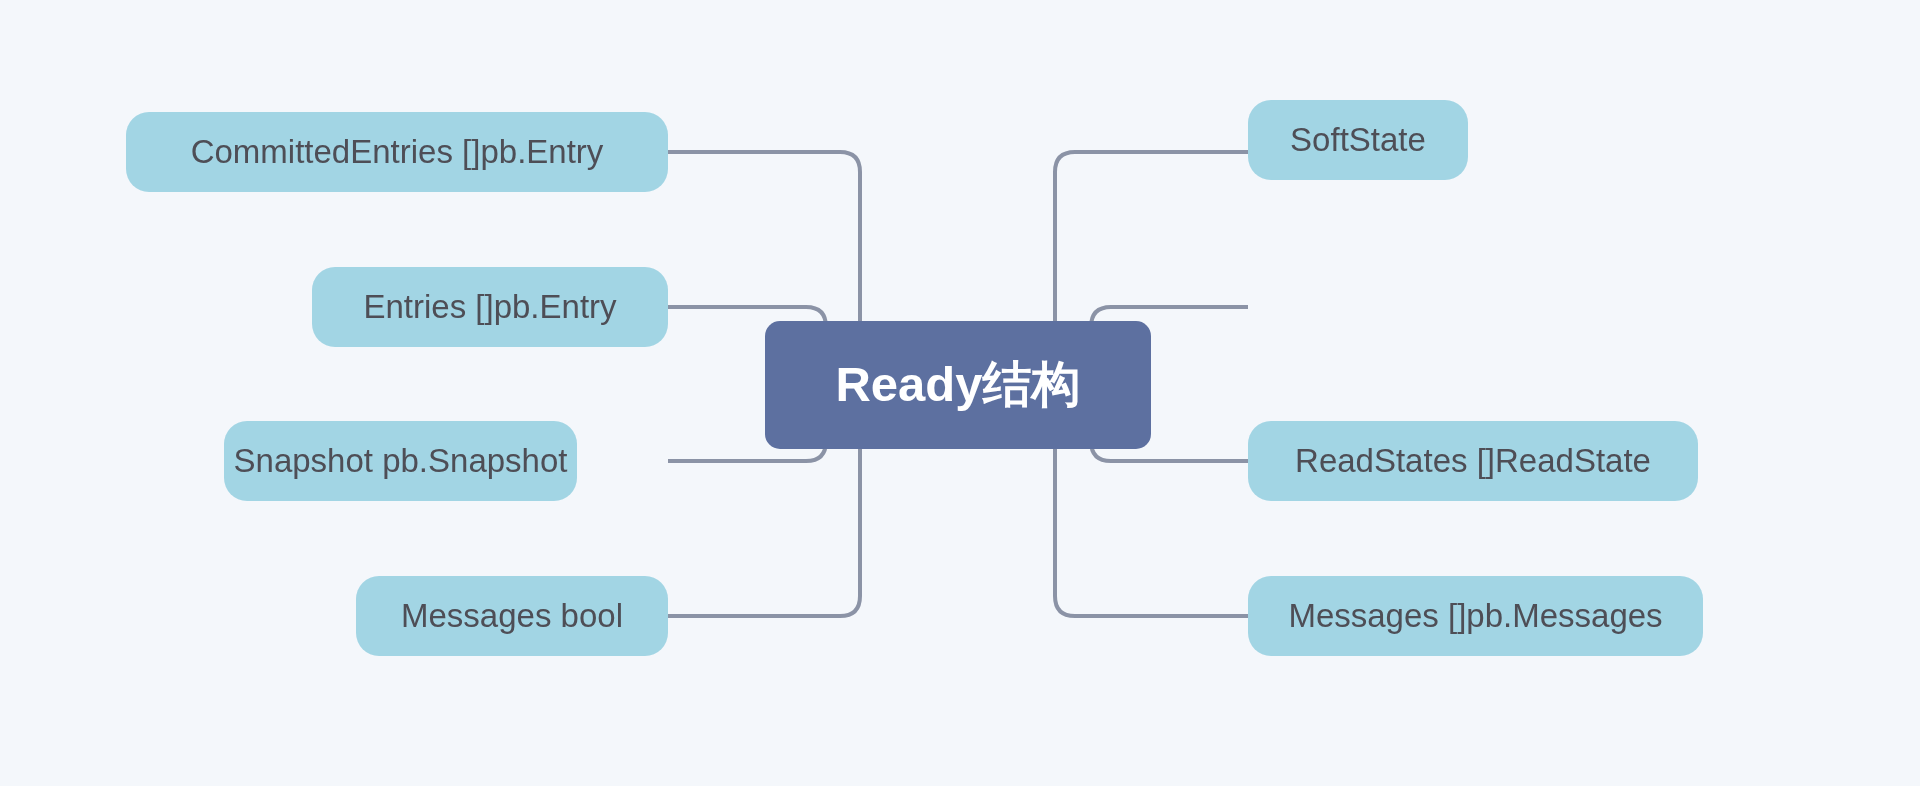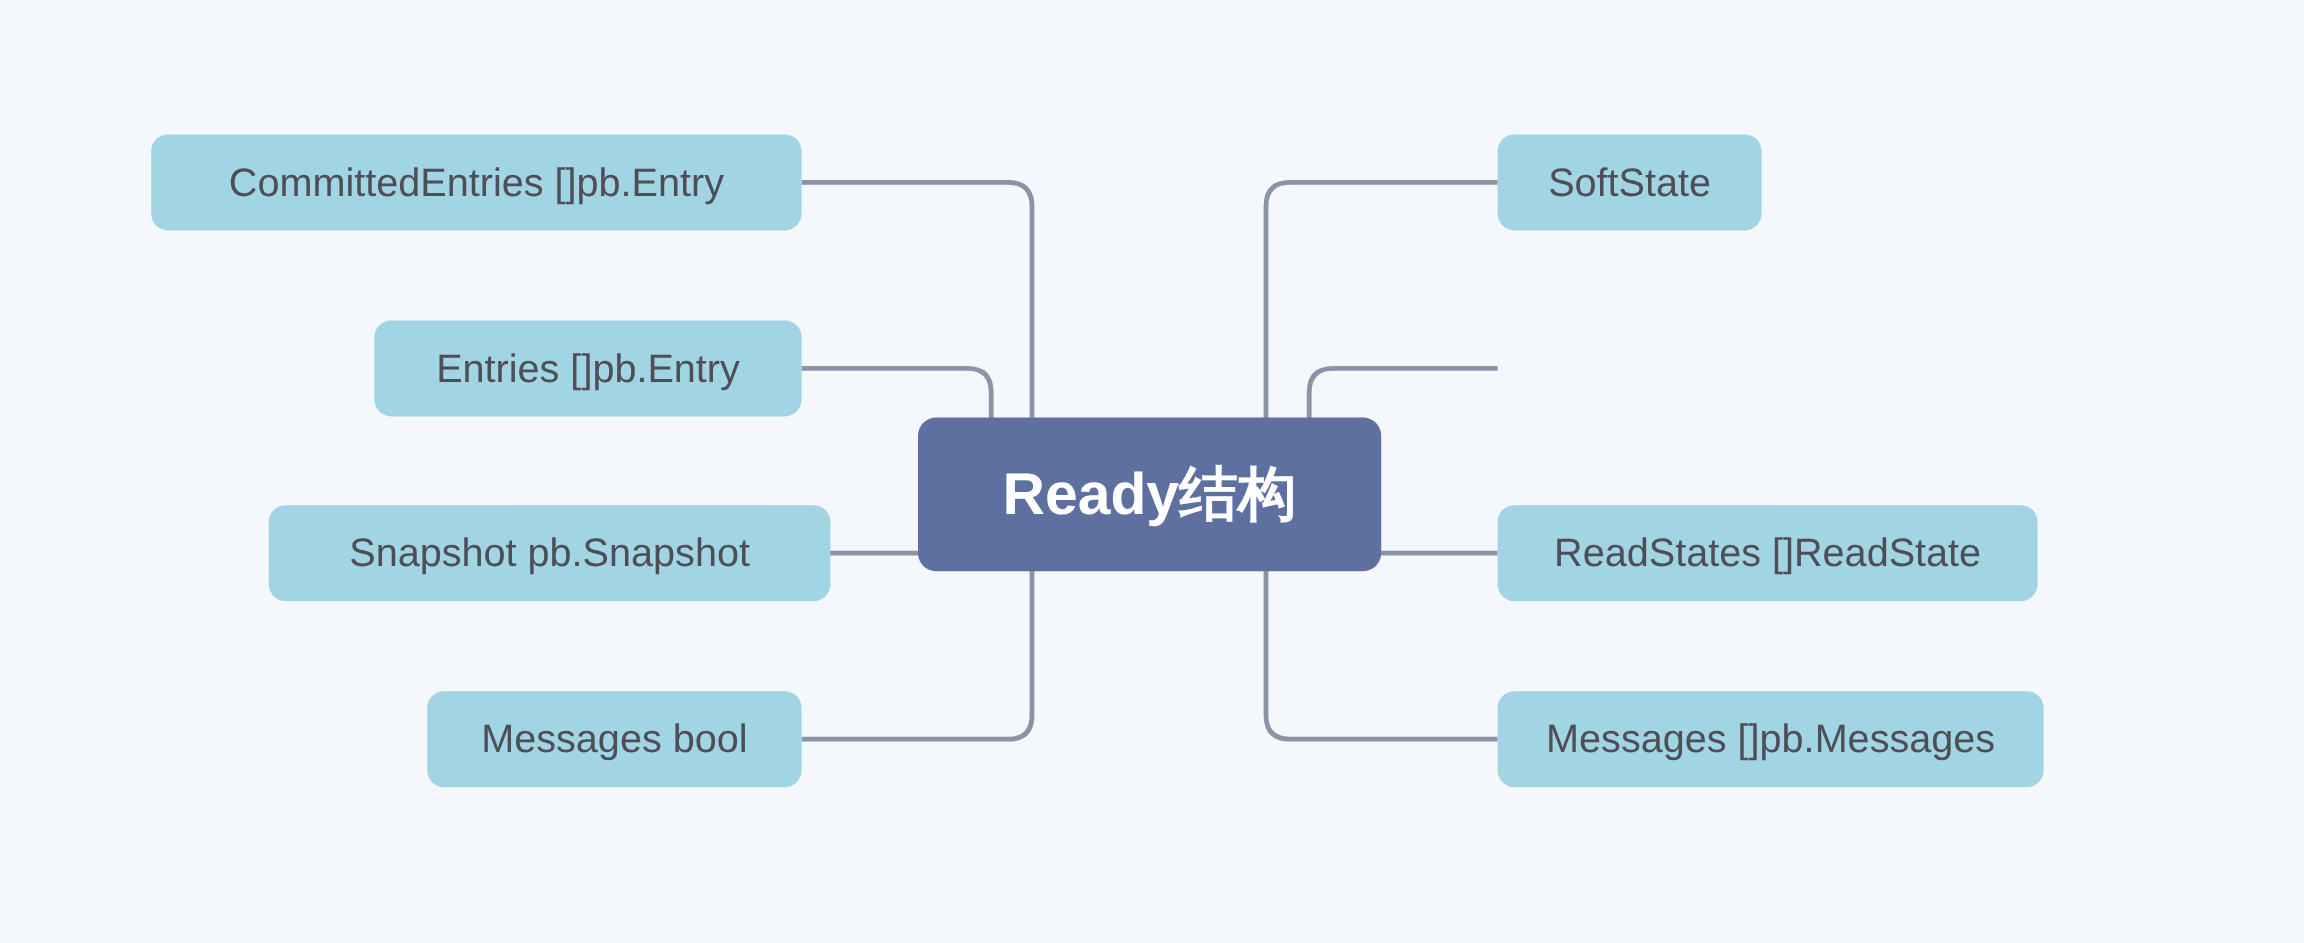--- a/index.html
+++ b/index.html
@@ -40,40 +40,40 @@
     justify-content: center;
     box-sizing: border-box;
     border-radius: 14px;
     cursor: default;
   }
   .leaf {
     background: var(--branch-node-fill, #a2d5e4);
     color: var(--branch-text, #4e4e56);
     font-size: 33px;
     height: 80px;
+    border-radius: 23px;
   }
   .central {
     background: var(--central-node-fill, #5d70a0);
     color: var(--central-text, #ffffff);
     font-size: 49px;
     font-weight: 700;
     left: 765px;
     top: 321px;
     width: 386px;
     height: 128px;
     border-radius: 15px;
-    margin-top: 27px;
   }
   
   .n-committed { left: 126px; top: 112px; width: 542px; }
   .n-entries   { left: 312px; top: 267px; width: 356px; }
-  .n-snapshot  { left: 224px; top: 421px; width: 468px; justify-content: center; }
+  .n-snapshot  { left: 224px; top: 421px; width: 353px; justify-content: center; }
   .n-mustsync  { left: 356px; top: 576px; width: 312px; }
   
-  .n-softstate  { left: 1248px; top: 112px; width: 220px; }
+  .n-softstate  { left: 1248px; top: 100px; width: 220px; }
   .n-hardstate  { left: 1248px; top: 267px; width: 291px; }
   .n-readstates { left: 1248px; top: 421px; width: 450px; justify-content: center; }
   .n-messages   { left: 1248px; top: 576px; width: 455px; }
   .node-label {
     white-space: nowrap;
     pointer-events: none;
   }
 </style>
 </head>
 <body>

